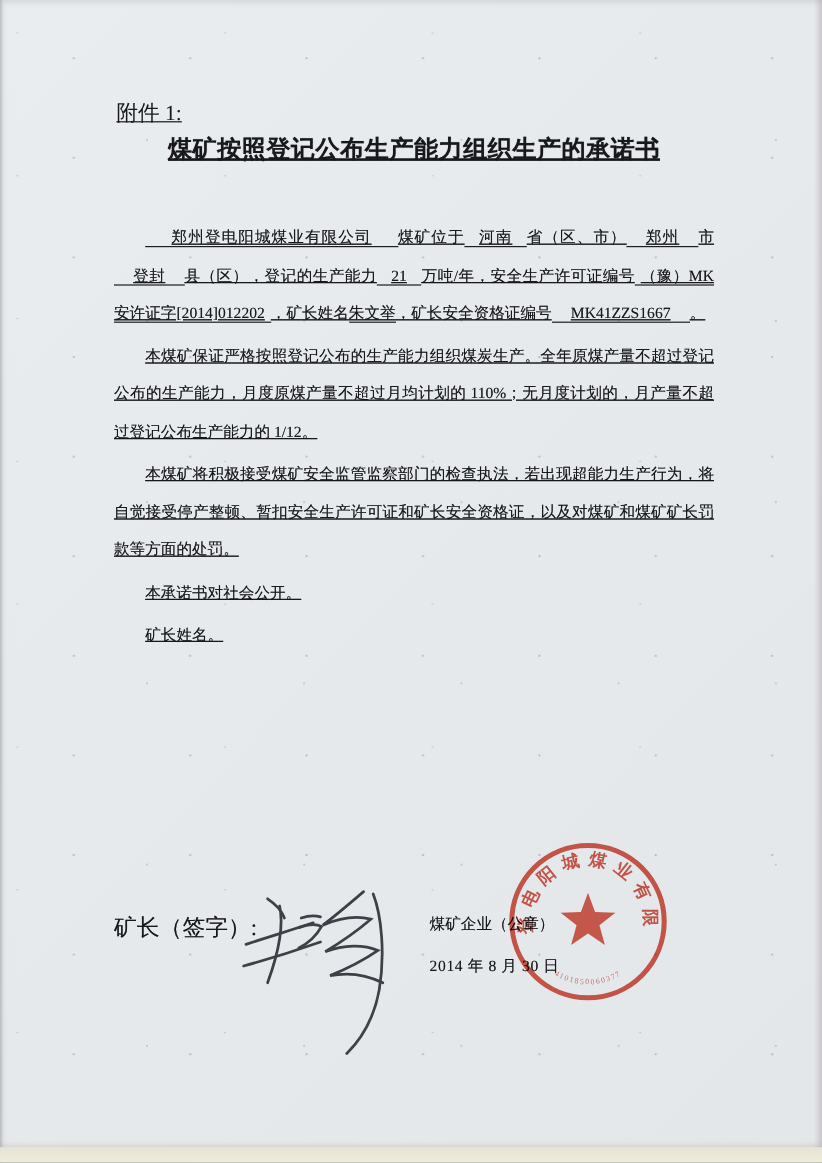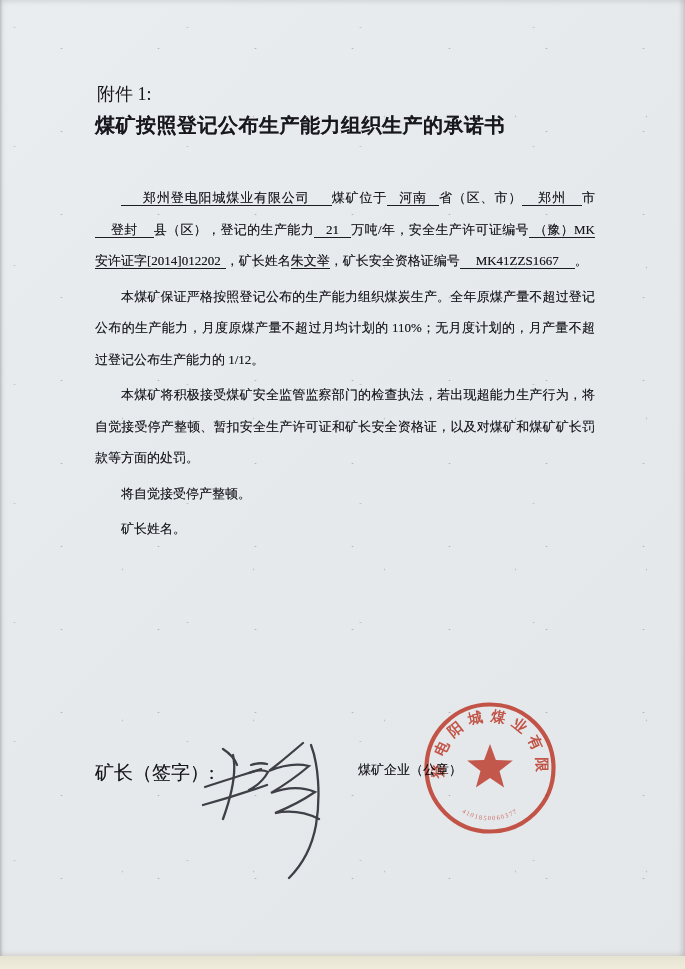--- a/index.html
+++ b/index.html
@@ -13,24 +13,24 @@
   
   .speckles{
     position:absolute;inset:0;pointer-events:none;
     background-image:
       radial-gradient(rgba(55,55,70,.28) .6px, transparent 1.2px),
       radial-gradient(rgba(70,70,85,.22) .5px, transparent 1.1px),
       radial-gradient(rgba(40,40,55,.18) .7px, transparent 1.3px);
     background-size:97px 83px, 131px 151px, 173px 119px;
     background-position:13px 7px, 57px 41px, 101px 87px;
   }
-  .content{position:absolute;left:95px;top:82px;width:500px;}
+  .content{position:absolute;left:95px;top:82px;width:500px;text-decoration:underline;}
   .attachment{font-size:18px;line-height:24px;margin:0 0 6px 2px;}
   .doc-title{
-    font-size:20px;font-weight:700;line-height:26px;text-align:left;
+    font-size:20px;font-weight:700;line-height:26px;text-align:center;
     letter-spacing:.5px;margin:0 0 44px 0;
     text-shadow:0 0 .6px rgba(10,10,20,.55);
   }
   .para{
     font-size:13px;line-height:31.5px;margin:0 0 4px 0;
     text-align:justify;text-indent:2em;
     text-shadow:0 0 .5px rgba(15,15,25,.5);
   }
   .u{border-bottom:1.5px solid #1c1c22;}
   .pad-xl{padding:0 22px;}
@@ -61,28 +61,29 @@
   <div class="speckles"></div>
 
   <div class="content">
     <div class="attachment">附件 1:</div>
     <h1 class="doc-title">煤矿按照登记公布生产能力组织生产的承诺书</h1>
 
     <p class="para"><span class="u pad-xl">郑州登电阳城煤业有限公司</span><span>煤矿位于</span><span class="u pad-m">河南</span><span>省（区、市）</span><span class="u pad-l">郑州</span><span>市</span><span class="u pad-l">登封</span><span>县（区），登记的生产能力</span><span class="u pad-m">21</span><span>万吨/年，安全生产许可证编号</span><span class="u pad-s">（豫）MK 安许证字[2014]012202</span><span>，矿长姓名</span><span class="u">朱文举</span><span>，矿长安全资格证编号</span><span class="u pad-l">MK41ZZS1667</span><span>。</span></p>
 
     <p class="para">本煤矿保证严格按照登记公布的生产能力组织煤炭生产。全年原煤产量不超过登记公布的生产能力，月度原煤产量不超过月均计划的 110%；无月度计划的，月产量不超过登记公布生产能力的 1/12。</p>
     <p class="para">本煤矿将积极接受煤矿安全监管监察部门的检查执法，若出现超能力生产行为，将自觉接受停产整顿、暂扣安全生产许可证和矿长安全资格证，以及对煤矿和煤矿矿长罚款等方面的处罚。</p>
-    <p class="para">将自觉接受停产整顿。</p>
+    <p class="para">本承诺书对社会公开。</p>
     <p class="para">矿长姓名。</p>
   </div>
 
   <div class="sign-label">矿长（签字）:</div>
 
   <div class="stamp-block">
     <div>煤矿企业（公章）</div>
+    <div class="date-line">2014 年 8 月 30 日</div>
   </div>
 
   <svg class="signature-svg" width="165" height="170" viewBox="0 0 165 170">
     <g fill="none" stroke="#23232b" stroke-width="2.3" stroke-linecap="round" opacity=".85">
       <path d="M 38,34 C 44,38 50,44 52,50"></path>
       <path d="M 48,40 C 52,58 46,82 38,104"></path>
       <path d="M 20,72 C 38,66 58,60 76,54"></path>
       <path d="M 18,90 C 40,84 62,77 82,70"></path>
       <path d="M 66,50 C 72,48 78,48 82,49"></path>
       <path d="M 64,58 C 72,55 79,55 83,57 C 78,66 70,72 64,75"></path>

